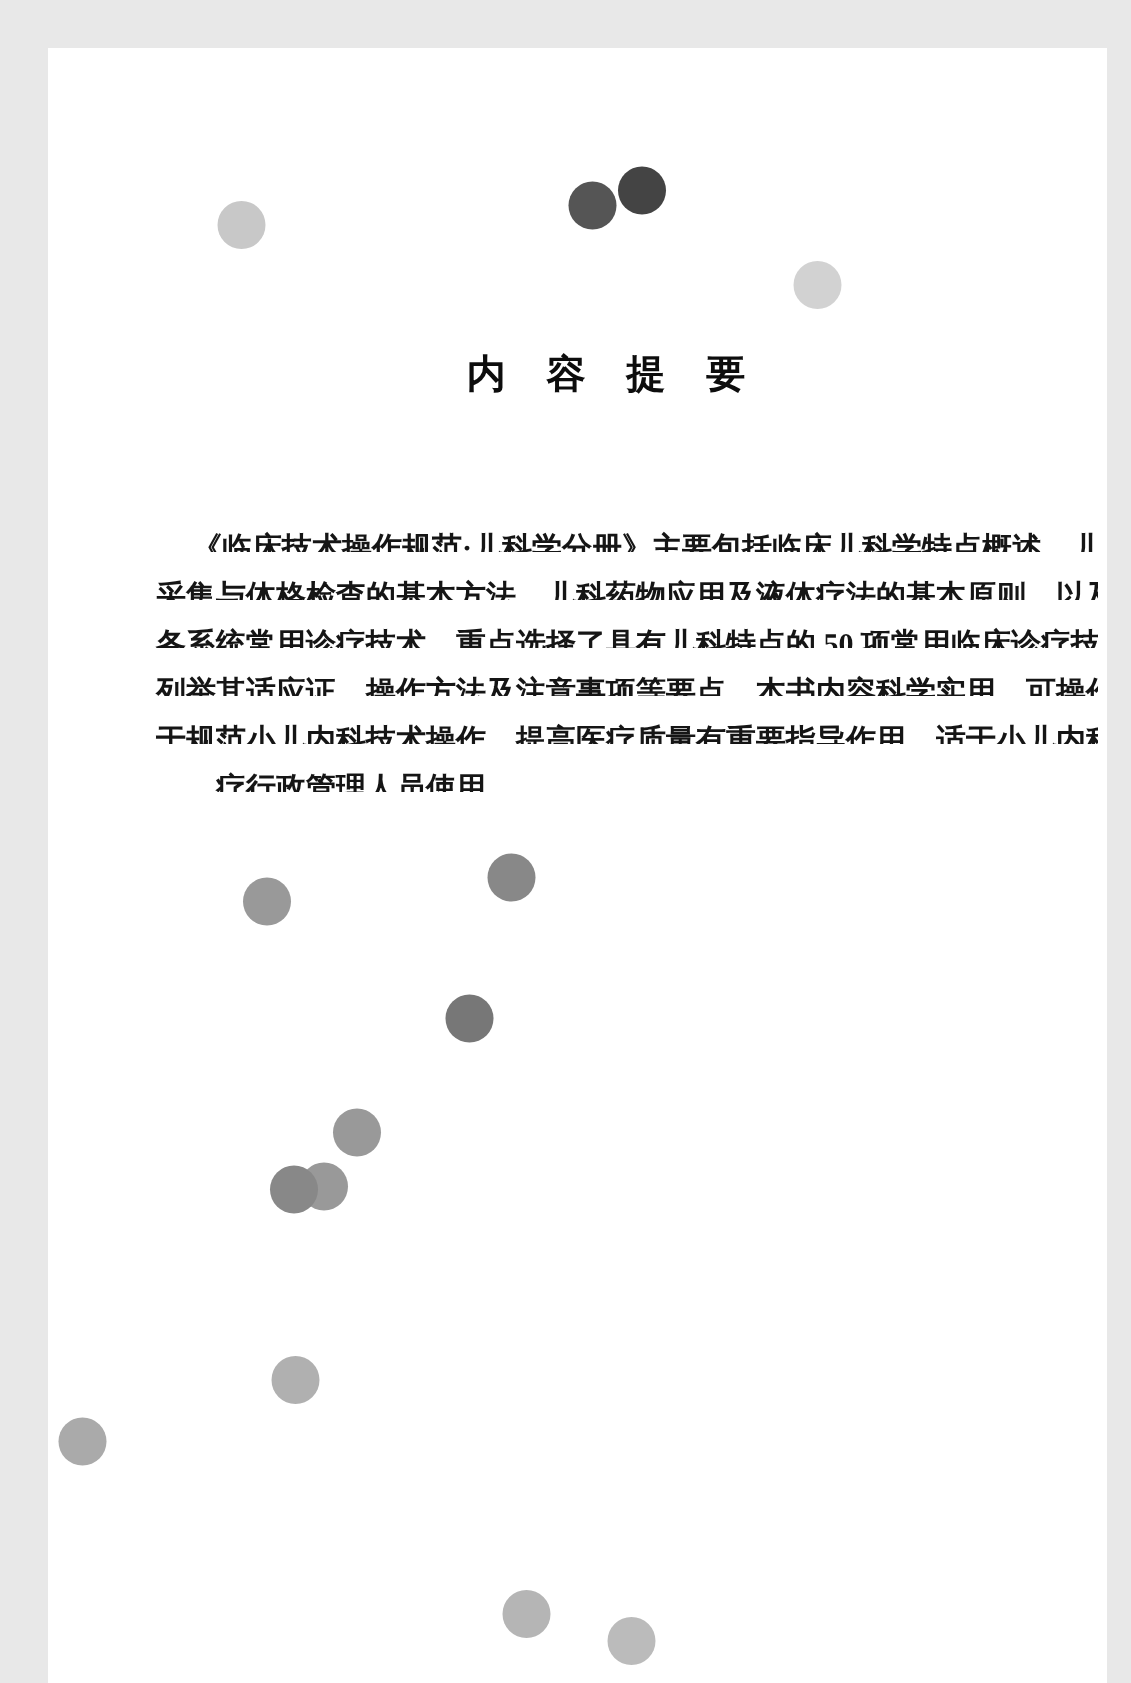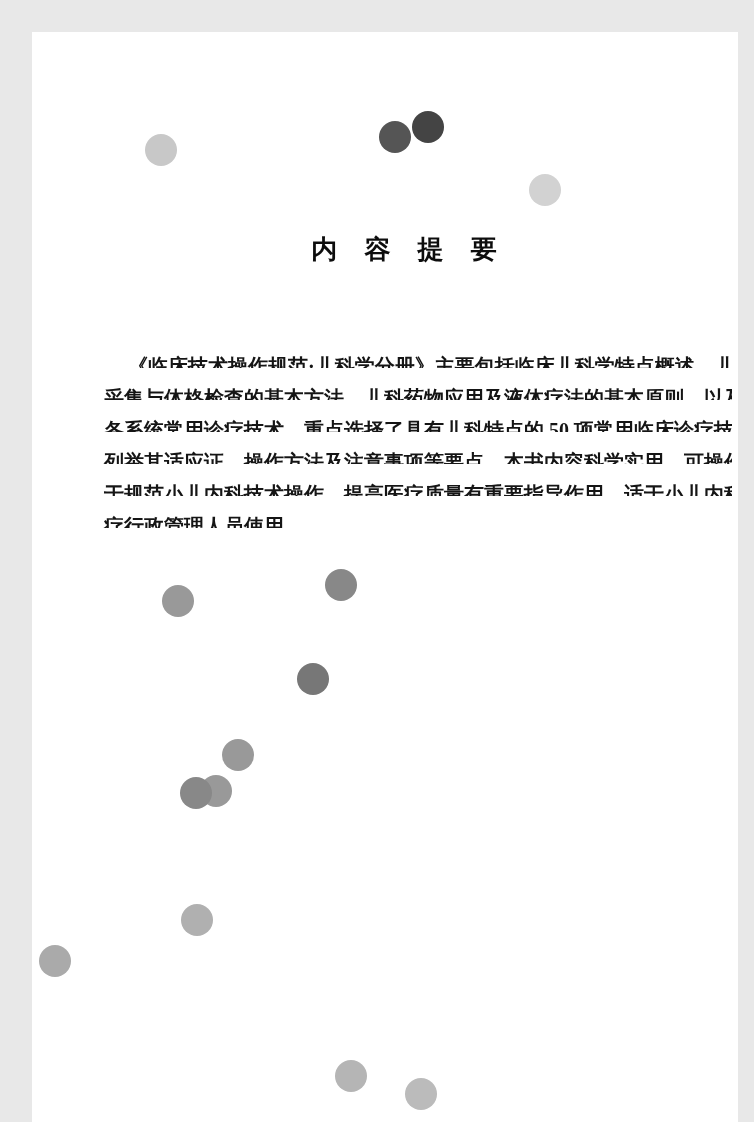--- a/index.html
+++ b/index.html
@@ -46,20 +46,21 @@
     text-align-last: justify;
     text-justify: inter-character;
     overflow: hidden;
   }
   .paragraph .line.first {
     padding-left: 40px;
   }
   .paragraph .line.last {
     text-align: left;
     text-align-last: left;
+    margin-left: 40px;
   }
   .speck {
     position: absolute;
     border-radius: 50%;
   }
 </style>
 </head>
 <body>
 
 <div class="page">

